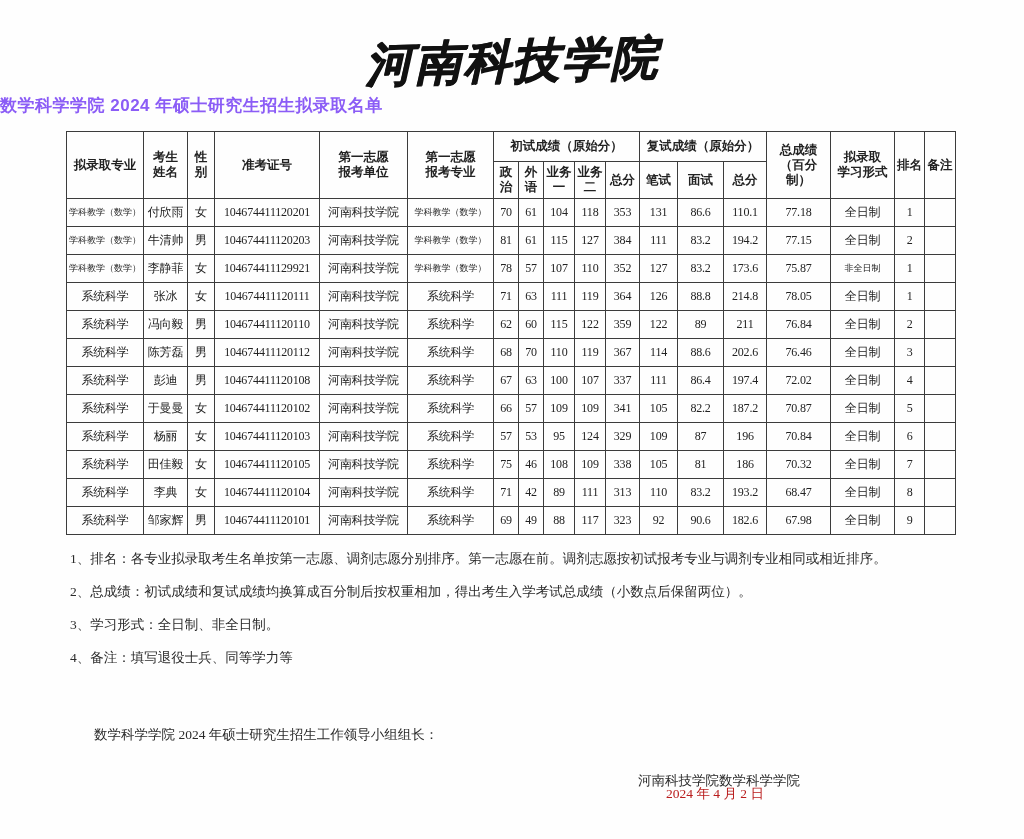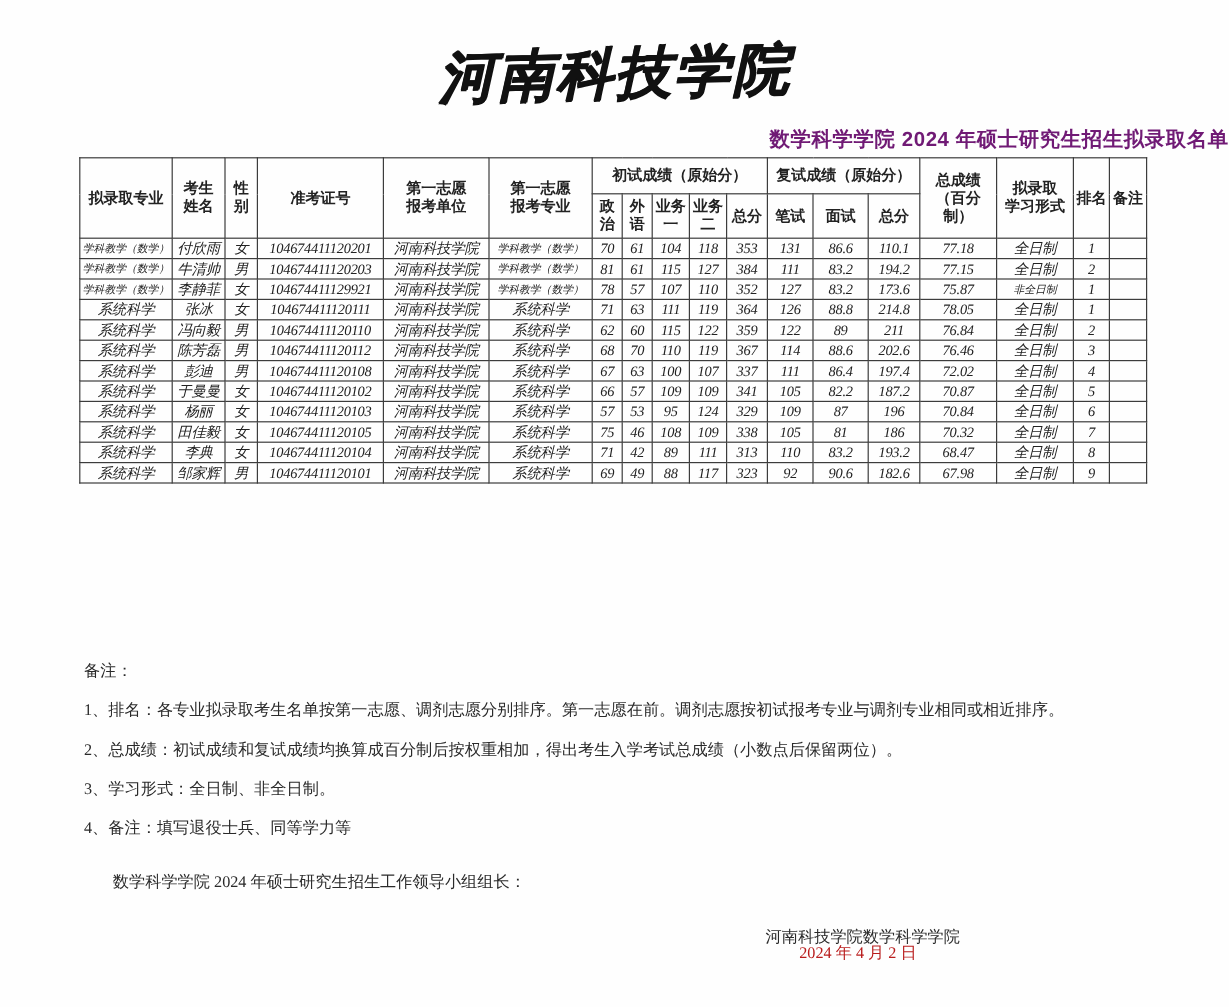--- a/index.html
+++ b/index.html
@@ -27,28 +27,28 @@
     font-weight: bold;
     font-style: italic;
     font-size: 47px;
     letter-spacing: 2px;
     color: #111;
     transform: rotate(-1.5deg);
     text-shadow: 1px 0 0 #111, 0 1px 0 #111;
   }
   .doc-title {
     position: absolute;
-    top: 105px;
+    top: 94px;
     left: 0;
     width: 100%;
-    text-align: right;
+    text-align: left;
     font-family: "Liberation Sans", sans-serif;
     font-weight: bold;
     font-size: 17px;
-    color: #701a75;
+    color: #8b5cf6;
     letter-spacing: 0.5px;
   }
   table.roster {
     position: absolute;
     top: 131px;
     left: 66px;
     width: 890px;
     border-collapse: collapse;
     table-layout: fixed;
     font-size: 12px;
@@ -62,21 +62,21 @@
     overflow: hidden;
     line-height: 1.2;
   }
   table.roster thead th {
     font-weight: bold;
     font-size: 12.5px;
     white-space: pre-line;
   }
   thead tr.group-row { height: 30px; }
   thead tr.sub-row { height: 37px; }
-  tbody tr { height: 17px; font-style: italic; }
+  tbody tr { height: 28px; }
   tbody td { letter-spacing: -0.2px; }
   td.small { font-size: 9px; letter-spacing: 0; }
   .notes {
     position: absolute;
     left: 70px;
     top: 552px;
     width: 890px;
     font-size: 13.5px;
     color: #2a2a2a;
   }
@@ -408,21 +408,20 @@
           <td>182.6</td>
           <td>67.98</td>
           <td>全日制</td>
           <td>9</td>
           <td></td>
         </tr>
       </tbody>
   </table>
 
   <div class="notes">
-    <div class="note-line">备注：</div>
     <div class="note-line">1、排名：各专业拟录取考生名单按第一志愿、调剂志愿分别排序。第一志愿在前。调剂志愿按初试报考专业与调剂专业相同或相近排序。</div>
     <div class="note-line">2、总成绩：初试成绩和复试成绩均换算成百分制后按权重相加，得出考生入学考试总成绩（小数点后保留两位）。</div>
     <div class="note-line">3、学习形式：全日制、非全日制。</div>
     <div class="note-line">4、备注：填写退役士兵、同等学力等</div>
   </div>
 
   <div class="leader-line">数学科学学院 2024 年硕士研究生招生工作领导小组组长：</div>
   <div class="signature">河南科技学院数学科学学院</div>
   <div class="sign-date">2024 年 4 月 2 日</div>
 

